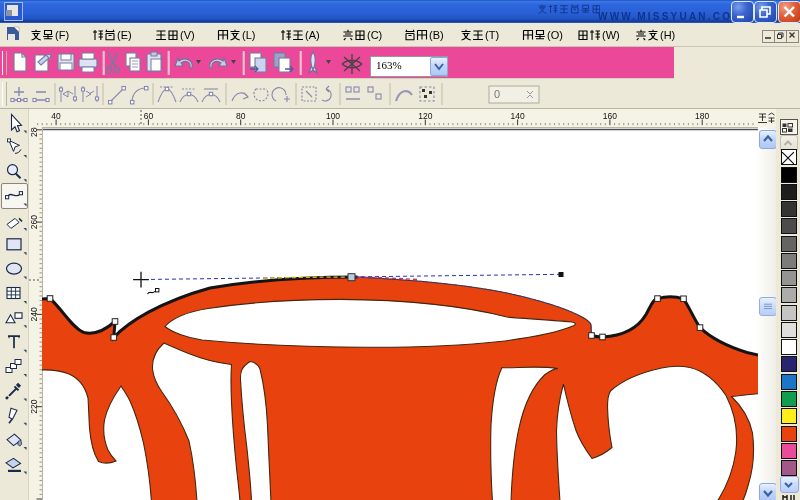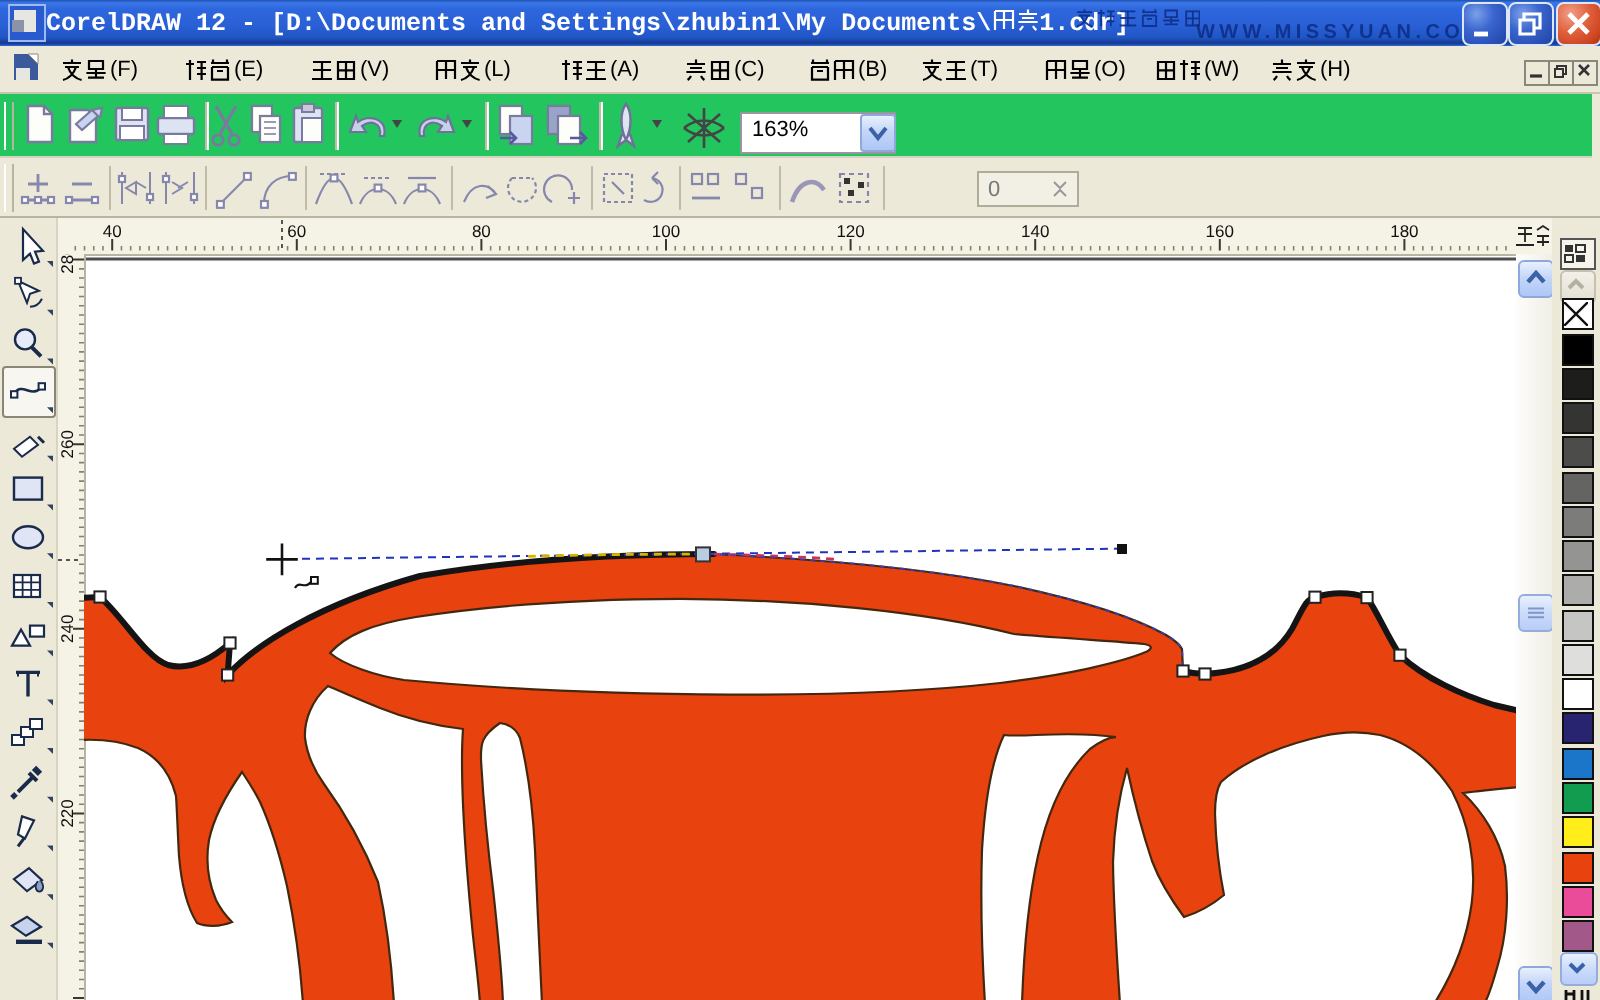--- a/index.html
+++ b/index.html
@@ -20,21 +20,21 @@
   .tbtn.blue{background:radial-gradient(circle at 30% 25%,#7ba0e8 0%,#3b66cf 40%,#2a51b8 75%,#20459f 100%);}
   .tbtn.red{background:radial-gradient(circle at 30% 25%,#f0a088 0%,#e0603c 45%,#cc4420 80%,#b03010 100%);}
   .wmark{position:absolute;color:#0d2f88;font-size:9px;font-weight:bold;opacity:0.9;}
   
   #menu{left:0;top:23px;width:800px;height:23px;background:#ece9d8;border-bottom:1px solid #c9c5b2;}
   .mitem{position:absolute;top:28px;height:14px;display:flex;align-items:center;font-size:11px;color:#000;}
   #mico{position:absolute;left:6px;top:3px;width:16px;height:16px;}
   .winbtn{position:absolute;top:30px;width:11px;height:11px;border:1px solid #8a887c;background:#ece9d8;
     color:#333;font-size:8px;line-height:9px;text-align:center;font-weight:bold;}
   
-  #tbar{left:0;top:47px;width:796px;height:31px;background:#22c55e;border-bottom:1px solid #d6d2c0;}
+  #tbar{left:0;top:47px;width:674px;height:31px;background:#ec4899;border-bottom:1px solid #d6d2c0;font-family:Liberation Serif, serif;}
   #pbar{left:0;top:79px;width:800px;height:29px;background:#ece9d8;border-bottom:1px solid #b8b4a2;}
   .grip{position:absolute;top:4px;width:3px;height:24px;border-left:1px solid #fff;border-right:1px solid #b8b49e;}
   
   #hruler{left:28px;top:109px;width:618px;height:18px;background:#f2efe2;}
   #vruler{left:28px;top:127px;width:14px;height:373px;background:#f2efe2;}
   
   #tbox{left:0;top:109px;width:28px;height:391px;background:#ece9d8;border-right:1px solid #d8d4c2;}
   
   #cv{left:42px;top:127px;width:716px;height:373px;background:#fff;border-left:1px solid #b8b4a2;border-top:1px solid #b8b4a2;}
   
@@ -75,24 +75,20 @@
           <path d="M6,0.8 V3 M1.5,3 H10.5 M3,5 H9 M1.2,7 H10.8 M3.5,9 C3,10 2.5,10.5 1.8,11 M8.5,9 C9,10 9.5,10.5 10.2,11" stroke-width="1.1" fill="none"></path>
         </g>
 </defs>
 </svg>
 
 <div id="title" class="abs">
   <div id="tico">
         <div class="b1"></div>
         <div class="b2"></div>
       </div>
-  <div class="txt">CorelDRAW 12 - [D:\Documents and Settings\zhubin1\My Documents\<svg width="24" height="12" viewBox="0 0 24 12" style="vertical-align:-1px">
-          <use href="#c5" stroke="#fff"></use>
-          <use href="#c8" x="12" stroke="#fff"></use>
-        </svg>1.cdr]</div>
   <div class="wmark" style="left:537px;top:4px;"><svg width="63" height="10" viewBox="0 0 75 12">
           <use href="#c1" stroke="#0d2f88"></use>
           <use href="#c6" x="13" stroke="#0d2f88"></use>
           <use href="#c2" x="26" stroke="#0d2f88"></use>
           <use href="#c7" x="39" stroke="#0d2f88"></use>
           <use href="#c4" x="52" stroke="#0d2f88"></use>
           <use href="#c3" x="65" stroke="#0d2f88"></use>
         </svg></div>
   <div class="wmark" style="left:598px;top:11px;font-size:10px;letter-spacing:2.2px;">WWW.MISSYUAN.COM</div>
   <div class="tbtn blue" style="left:731px;"><svg width="21" height="20">

